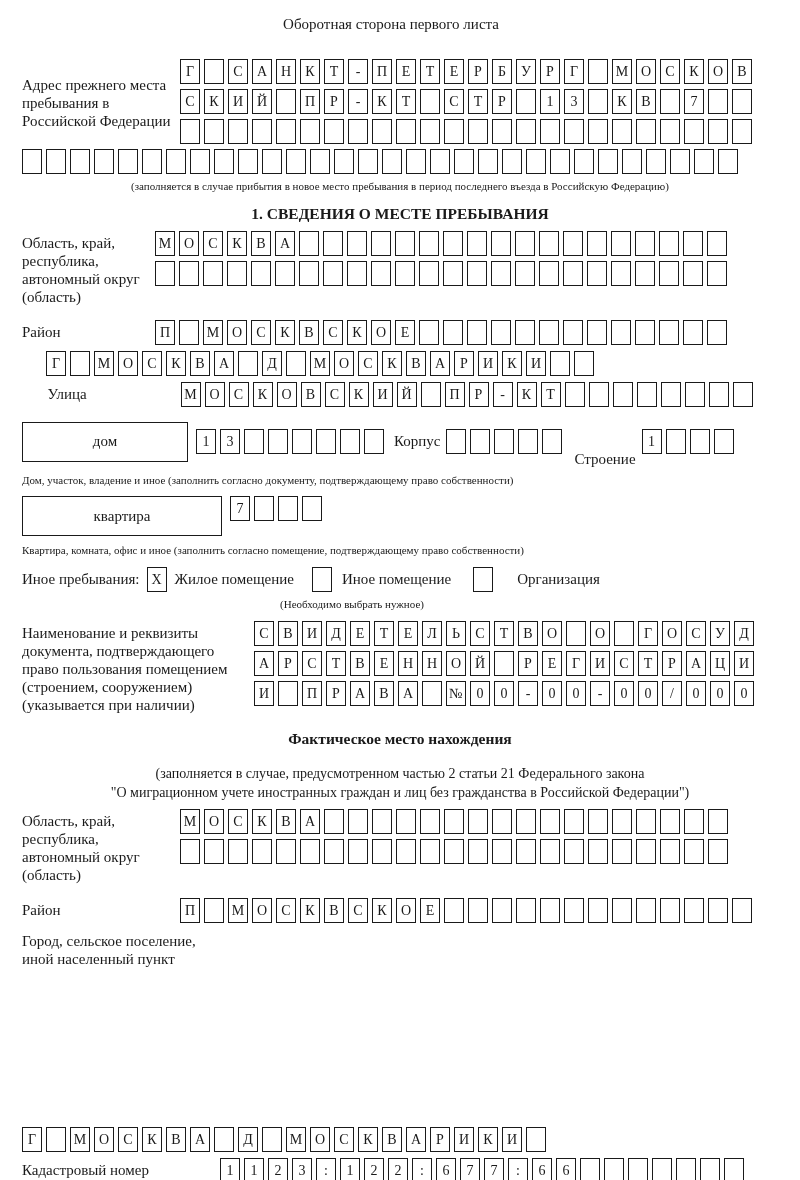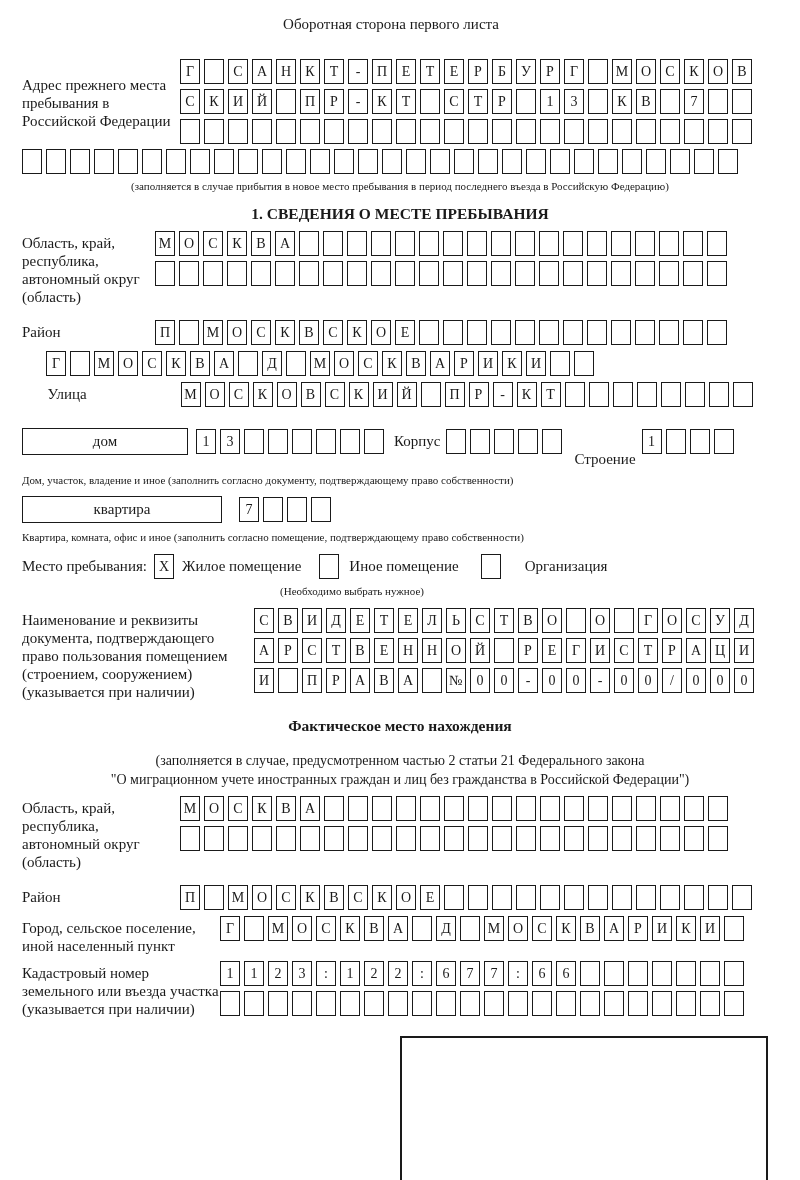--- a/index.html
+++ b/index.html
@@ -18,21 +18,21 @@
   .rows { display:flex; flex-direction:column; gap:5px; }
 
   .boxrow { display:flex; gap:4px; }
   .cell {
     width:20px; height:25px; flex:0 0 20px;
     border:1.5px solid #1a1a1a;
     display:flex; align-items:center; justify-content:center;
     font-size:14px; font-family:"Liberation Serif", serif;
   }
   .namebox {
-    border:1.5px solid #1a1a1a; height:27px;
+    border:1.5px solid #1a1a1a; height:40px;
     display:flex; align-items:center; justify-content:center;
     font-size:15px;
   }
   .caption { font-size:11px; line-height:17px; }
   .center { text-align:center; }
   .sec-title { font-weight:bold; font-size:15.5px; text-align:center; }
   .inline-lbl { font-size:15px; }
 
   
   .w-prev   { width:158px; flex:0 0 158px; }
@@ -338,33 +338,33 @@
   <div class="inline-lbl" style="margin-left:12px;margin-top:36px;">Строение</div>
   <div class="boxrow" style="margin-left:6px;">
       <span class="cell">1</span>
       <span class="cell"></span>
       <span class="cell"></span>
       <span class="cell"></span>
     </div>
 </div>
 <div class="caption" style="margin-top:4px;">Дом, участок, владение и иное (заполнить согласно документу, подтверждающему право собственности)</div>
 
-<div style="display:flex; align-items:center; margin-top:7px;gap:9px;">
+<div style="display:flex; margin-top:7px;">
   <div class="namebox" style="width:200px;">квартира</div>
   <div class="boxrow" style="margin-left:8px;">
       <span class="cell">7</span>
       <span class="cell"></span>
       <span class="cell"></span>
       <span class="cell"></span>
     </div>
 </div>
 <div class="caption" style="margin-top:6px;">Квартира, комната, офис и иное (заполнить согласно помещение, подтверждающему право собственности)</div>
 
 <div style="display:flex; align-items:center; margin-top:8px;">
-  <div class="inline-lbl">Место пребывания:</div>
+  <div class="inline-lbl">Иное пребывания:</div>
   <div class="cell" style="margin-left:7px;">X</div>
   <div class="inline-lbl" style="margin-left:8px;">Жилое помещение</div>
   <div class="cell" style="margin-left:18px;"></div>
   <div class="inline-lbl" style="margin-left:10px;">Иное помещение</div>
   <div class="cell" style="margin-left:22px;"></div>
   <div class="inline-lbl" style="margin-left:24px;">Организация</div>
 </div>
 <div class="caption" style="margin-top:4px; width:420px; text-align:center; margin-left:120px;">(Необходимо выбрать нужное)</div>
 
 <div class="field" style="margin-top:8px;">
@@ -525,21 +525,21 @@
       <span class="cell"></span>
       <span class="cell"></span>
       <span class="cell"></span>
       <span class="cell"></span>
       <span class="cell"></span>
       <span class="cell"></span>
       <span class="cell"></span>
     </div>
 </div>
 
-<div class="field" style="margin-top:6px;">
+<div class="field" style="margin-top:6px;flex-direction:column;">
   <div class="lbl" style="width:198px; flex:0 0 198px;">Город, сельское поселение, иной населенный пункт</div>
   <div class="boxrow">
       <span class="cell">Г</span>
       <span class="cell"></span>
       <span class="cell">М</span>
       <span class="cell">О</span>
       <span class="cell">С</span>
       <span class="cell">К</span>
       <span class="cell">В</span>
       <span class="cell">А</span>

